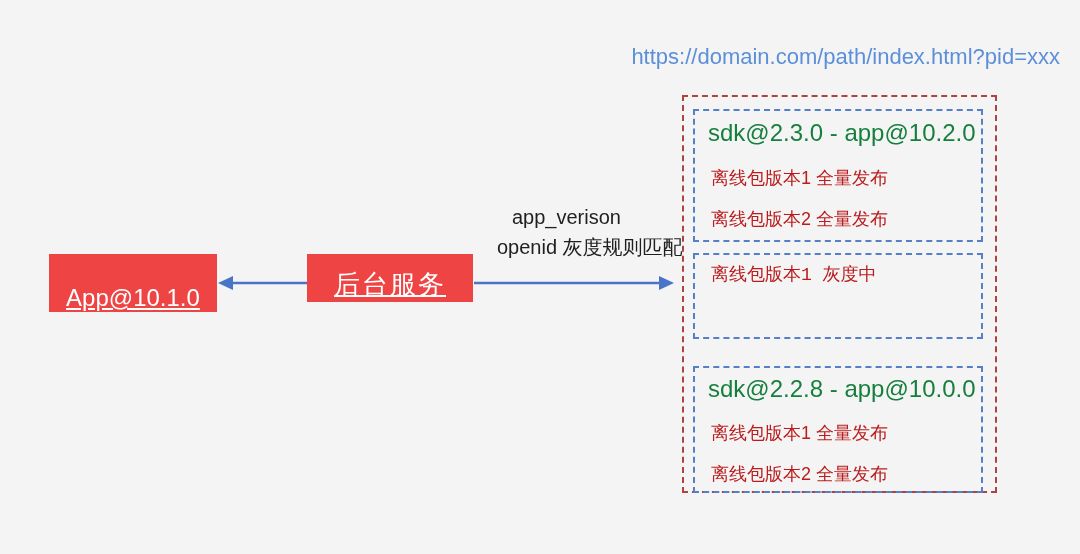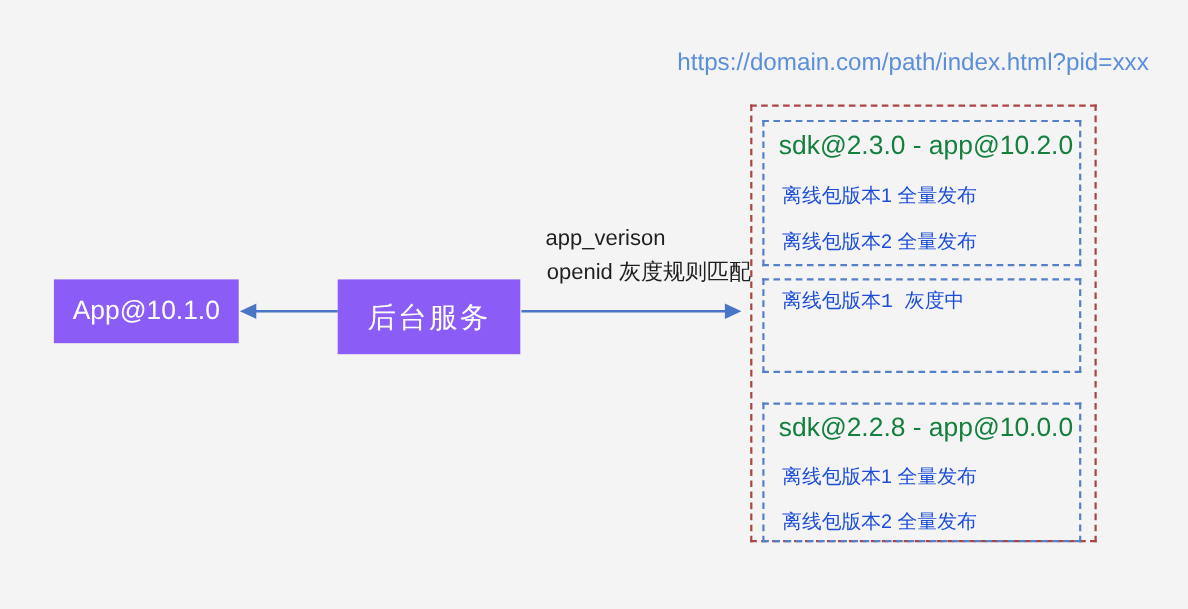--- a/index.html
+++ b/index.html
@@ -12,56 +12,57 @@
     width: 1080px;
     height: 554px;
     background: #f5f4f5;
     overflow: hidden;
   }
   .url-caption {
     position: absolute;
     left: 600px;
     top: 44px;
     width: 460px;
-    text-align: center;
+    text-align: right;
     font-size: 22px;
     color: #5c8fd9;
     white-space: nowrap;
   }
   .node {
     position: absolute;
-    background: #8b5cf6;
+    background: #ef4444;
     color: #ffffff;
     display: flex;
-    align-items: center;
+    align-items: flex-end;
     justify-content: center;
     white-space: nowrap;
+    text-decoration: underline;
   }
   .node-app {
     left: 49px; top: 254px; width: 168px; height: 58px;
     font-size: 24px;
   }
   .node-backend {
-    left: 307px; top: 254px; width: 166px; height: 68px;
+    left: 307px; top: 254px; width: 166px; height: 48px;
     font-size: 26px;
     letter-spacing: 2px;
   }
   .arrow-svg {
     position: absolute;
     left: 0; top: 0;
     width: 1080px; height: 554px;
     pointer-events: none;
   }
   .arrow-label {
     position: absolute;
     color: #1f1f1f;
     font-size: 20px;
     white-space: nowrap;
   }
-  .arrow-label-1 { left: 496px; top: 206px; }
+  .arrow-label-1 { left: 512px; top: 206px; }
   .arrow-label-2 { left: 497px; top: 234px; text-align: center; }
   .release-panel {
     position: absolute;
     left: 682px; top: 95px;
     width: 315px; height: 398px;
     border: 2px dashed #ad4343;
     box-sizing: border-box;
     background: transparent;
   }
   .version-group {
@@ -77,21 +78,21 @@
   .version-group-2 { top: 269px; height: 127px; }
   .version-title {
     font-size: 24px;
     line-height: 28px;
     color: #15803d;
     white-space: nowrap;
   }
   .version-item {
     font-size: 18px;
     line-height: 20px;
-    color: #1d4ed8;
+    color: #b91c1c;
     margin-top: 21px;
     padding-left: 3px;
     white-space: nowrap;
   }
   .version-group-1 .version-item { margin-top: 2px; font-family: Liberation Mono, monospace; }
   .version-group-2 .version-title { line-height: 26px; }
   .version-group-2 .version-item:first-of-type { margin-top: 12px; }
 </style>
 </head>
 <body>

